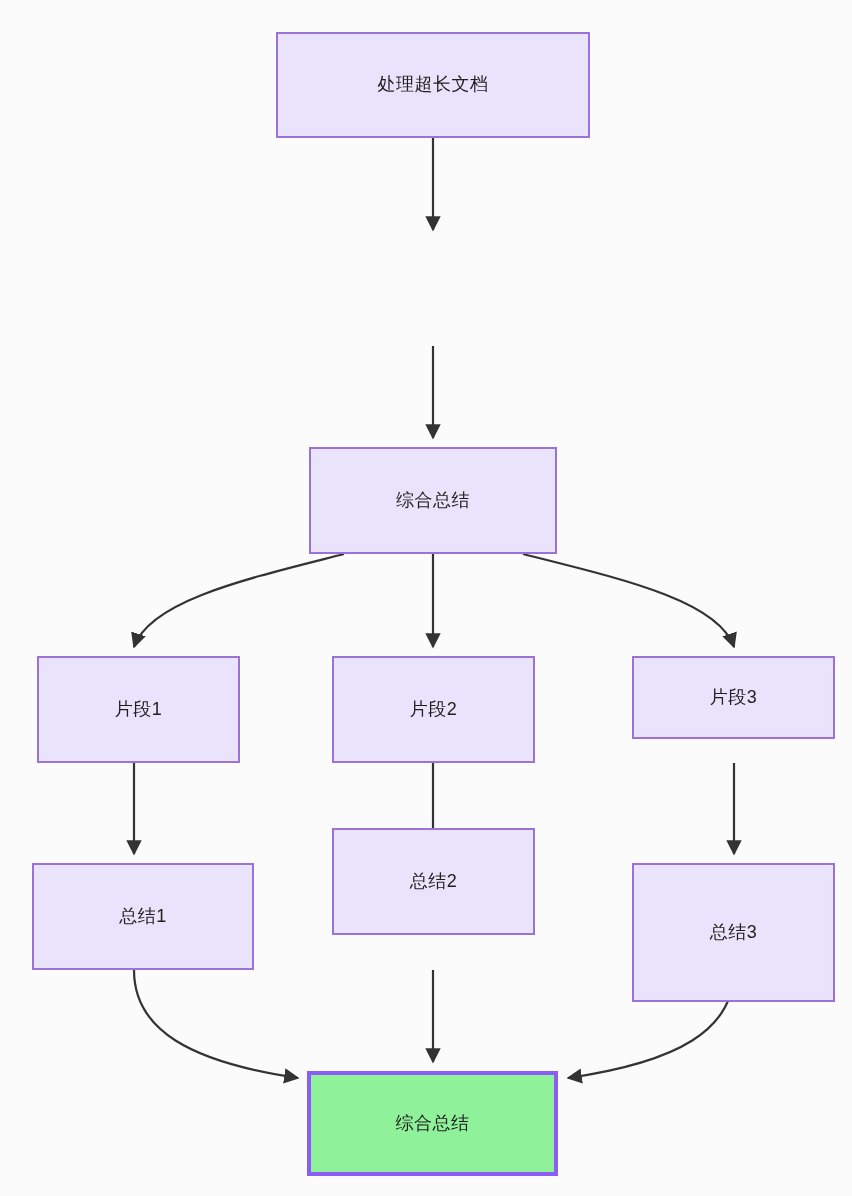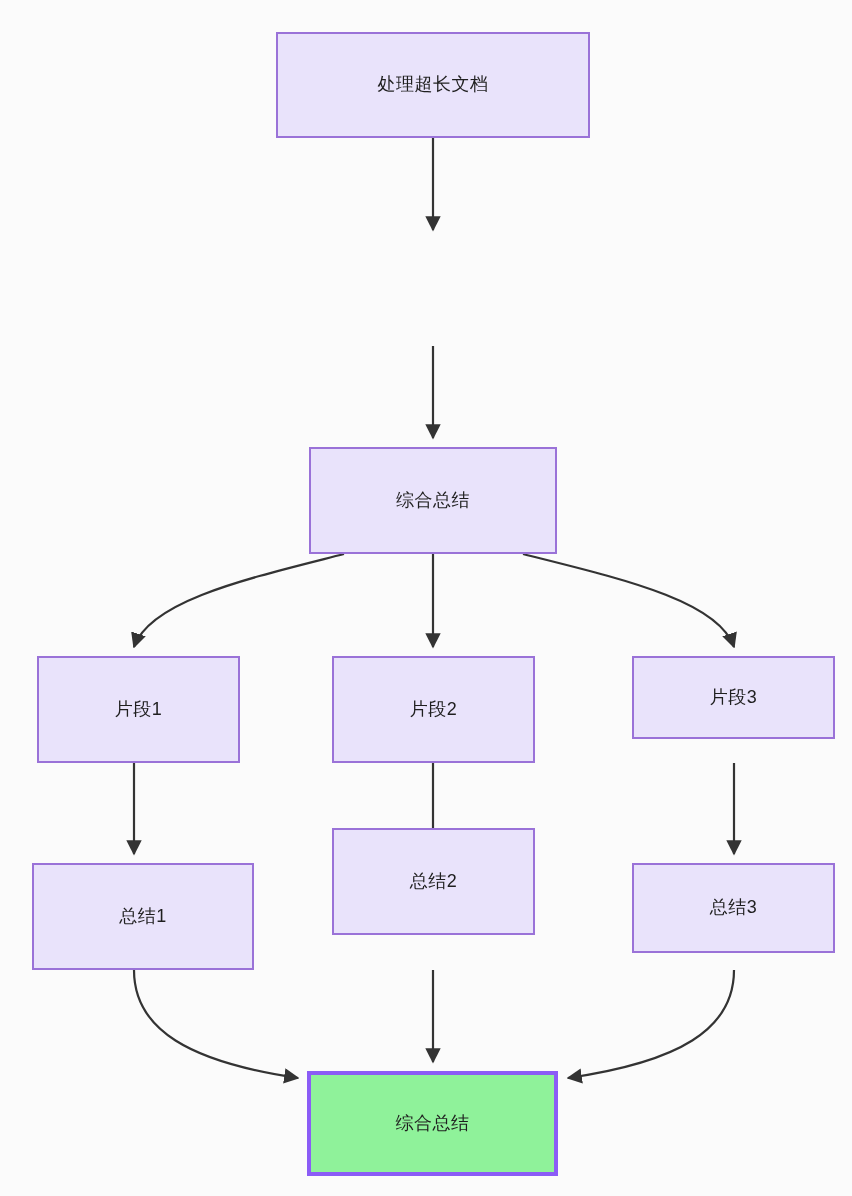--- a/index.html
+++ b/index.html
@@ -112,21 +112,21 @@
   </div>
 
   <div class="node plain" style="left:32px; top:863px; width:222px; height:107px;">
     <span class="node-label">总结1</span>
   </div>
 
   <div class="node plain" style="left:332px; top:828px; width:203px; height:107px;">
     <span class="node-label">总结2</span>
   </div>
 
-  <div class="node plain" style="left:632px; top:863px; width:203px; height:90px;">
+  <div class="node plain" style="left:632px; top:863px; width:203px; height:139px;">
     <span class="node-label">总结3</span>
   </div>
 
   <div class="node final" style="left:307px; top:1071px; width:251px; height:105px;">
     <span class="node-label">综合总结</span>
   </div>
 
 </div>
 
 </body></html>

